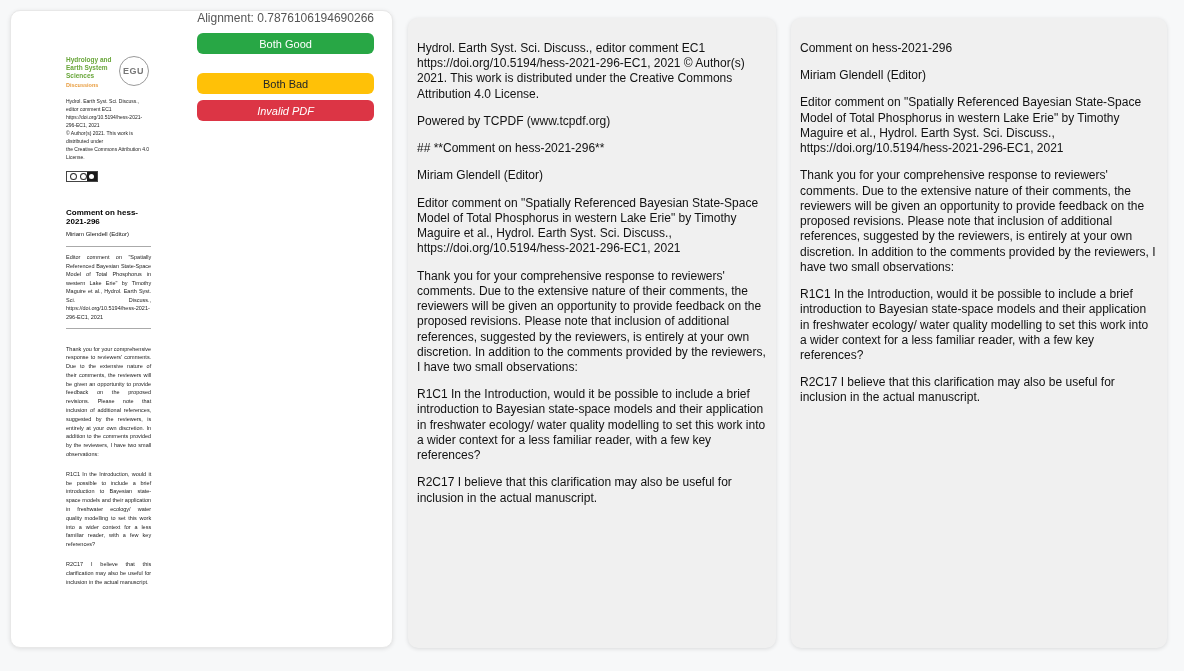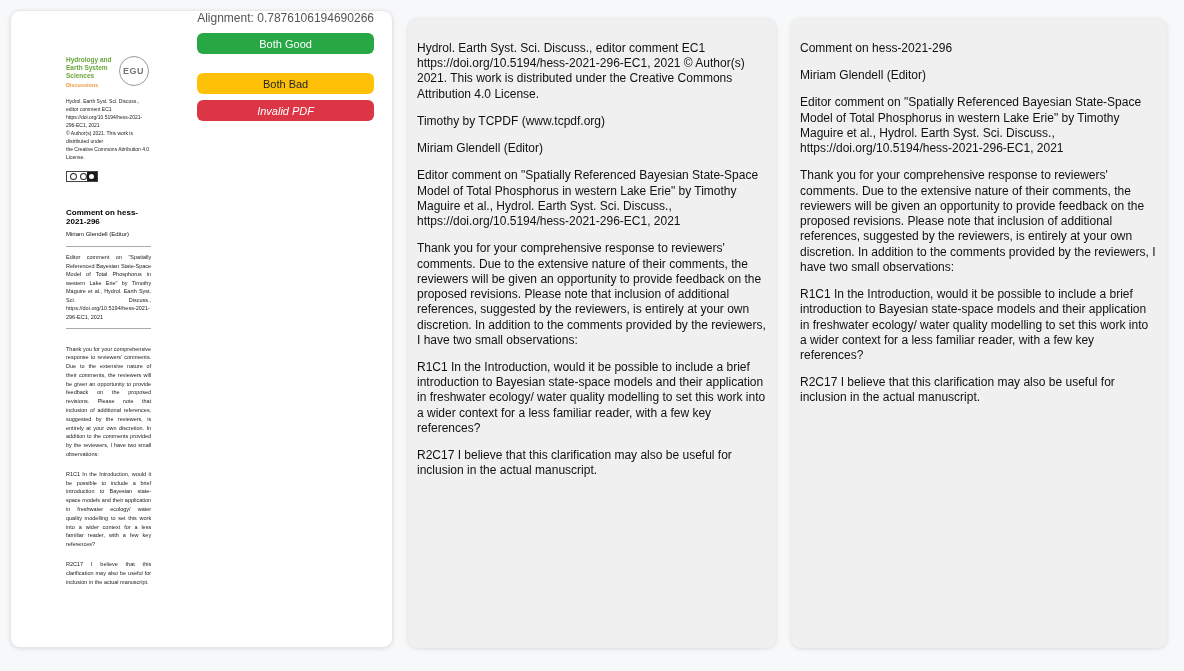--- a/index.html
+++ b/index.html
@@ -156,21 +156,22 @@
       <div class="alignment">Alignment: 0.7876106194690266</div>
       <button class="btn" style="background: rgb(40, 167, 69); color: rgb(255, 255, 255);">Both Good</button>
       <button class="btn" style="background: rgb(255, 193, 7); color: rgb(33, 37, 41); margin-top: 19px;">Both Bad</button>
       <button class="btn" style="background: rgb(220, 53, 69); color: rgb(255, 255, 255);">Invalid PDF</button>
     </div>
   </div>
 
   <div class="card text-card middle-card">
 
   <p>Hydrol. Earth Syst. Sci. Discuss., editor comment EC1 https://doi.org/10.5194/hess-2021-296-EC1, 2021 © Author(s) 2021. This work is distributed under the Creative Commons Attribution 4.0 License.</p>
-      <p>Timothy by TCPDF (www.tcpdf.org)</p>
+      <p>Powered by TCPDF (www.tcpdf.org)</p>
+      <p>## **Comment on hess-2021-296**</p>
       <p>Miriam Glendell (Editor)</p>
       <p>Editor comment on "Spatially Referenced Bayesian State-Space Model of Total Phosphorus in western Lake Erie" by Timothy Maguire et al., Hydrol. Earth Syst. Sci. Discuss., https://doi.org/10.5194/hess-2021-296-EC1, 2021</p>
       <p>Thank you for your comprehensive response to reviewers' comments. Due to the extensive nature of their comments, the reviewers will be given an opportunity to provide feedback on the proposed revisions. Please note that inclusion of additional references, suggested by the reviewers, is entirely at your own discretion. In addition to the comments provided by the reviewers, I have two small observations:</p>
       <p>R1C1 In the Introduction, would it be possible to include a brief introduction to Bayesian state-space models and their application in freshwater ecology/ water quality modelling to set this work into a wider context for a less familiar reader, with a few key references?</p>
       <p>R2C17 I believe that this clarification may also be useful for inclusion in the actual manuscript.</p>
     </div>
 
   <div class="card text-card right-card">
 
   <p>Comment on hess-2021-296</p>

